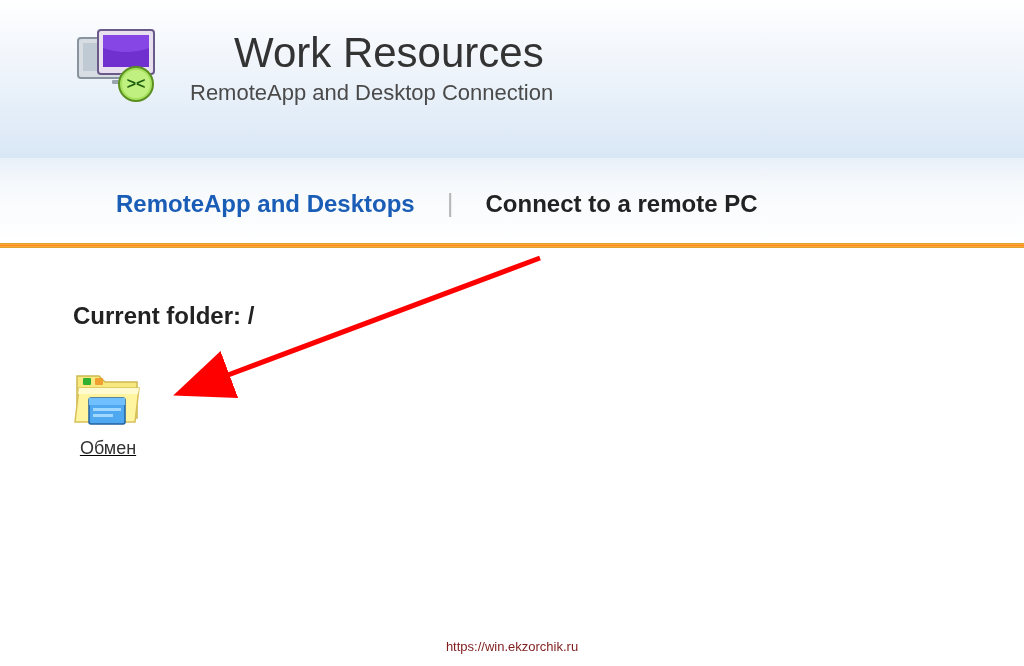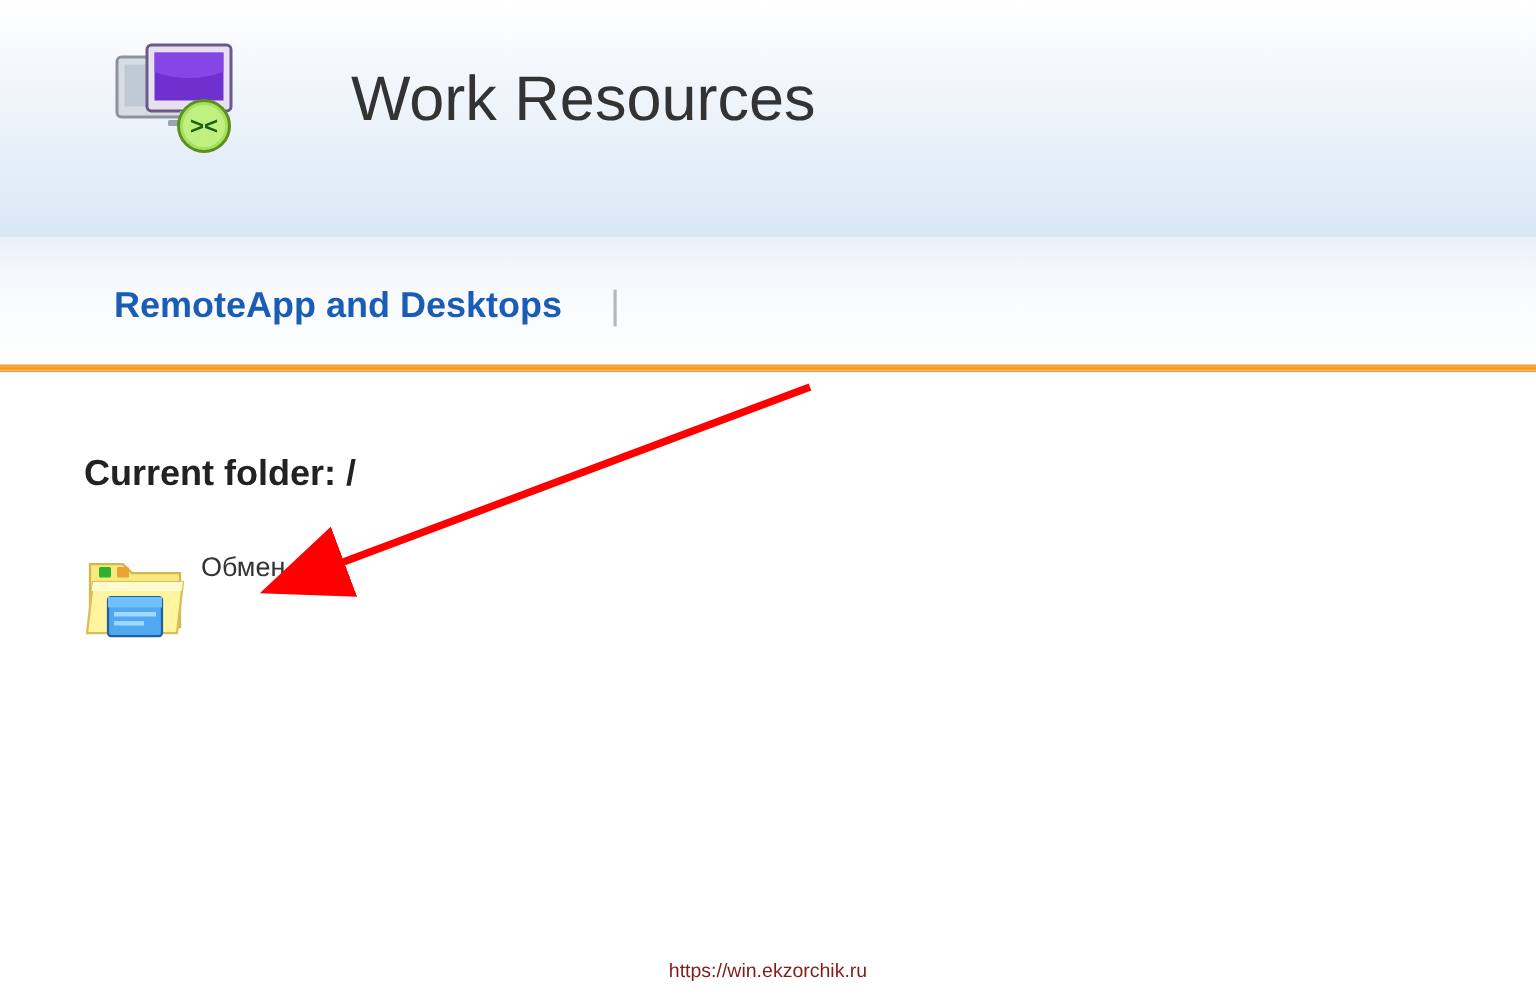--- a/index.html
+++ b/index.html
@@ -47,54 +47,56 @@
     .tabs-container {
       background: linear-gradient(to bottom, #e8f0f8 0%, #f6f9fc 30%, #ffffff 100%);
       padding: 30px 0 24px 76px;
     }
     .tabs {
       display: flex;
       align-items: center;
       gap: 32px;
       font-size: 24px;
       font-weight: 700;
+      margin-left: 40px;
     }
     .tab-active {
       color: #1a5db6;
     }
     .tab-separator {
       color: #b8b8b8;
       font-weight: 300;
       font-size: 26px;
     }
     .tab-inactive {
       color: #222;
     }
     .orange-bar {
       height: 5px;
       background: linear-gradient(to bottom, #ffb347 0%, #ff8c1a 50%, #ffb347 100%);
       border-top: 1px solid #e0a030;
       border-bottom: 1px solid #e0a030;
     }
     .content {
-      padding: 54px 0 0 56px;
+      padding: 54px 0 0 73px;
       position: relative;
     }
     .current-folder {
       font-size: 24px;
       font-weight: 700;
       color: #222;
       margin-bottom: 38px;
     }
     .app-item {
       display: inline-flex;
-      flex-direction: row;
-      align-items: flex-start;
+      flex-direction: column;
+      align-items: center;
       gap: 8px;
       cursor: pointer;
+      text-decoration: underline;
     }
     .app-icon {
       width: 70px;
       height: 62px;
     }
     .app-label {
       font-size: 18px;
       color: #333;
       font-weight: 400;
     }
@@ -132,27 +134,29 @@
       <rect x="44" y="46" width="12" height="6" fill="#b0b8c0"></rect>
       <rect x="36" y="52" width="28" height="4" rx="1" fill="#9aa4ae"></rect>
 
       <circle cx="60" cy="56" r="17" fill="#a8e060" stroke="#5a9020" stroke-width="2"></circle>
       <circle cx="60" cy="56" r="14" fill="#c0f080"></circle>
       <text x="60" y="61" text-anchor="middle" font-size="16" font-weight="bold" fill="#206010">&gt;&lt;</text>
     </svg>
   </div>
   <div class="header-text">
     <div class="header-title">Work Resources</div>
+    <div class="header-subtitle">RemoteApp and Desktop Connection</div>
   </div>
 </div>
 
 <div class="tabs-container">
   <div class="tabs">
     <span class="tab-active">RemoteApp and Desktops</span>
     <span class="tab-separator">|</span>
+    <span class="tab-inactive">Connect to a remote PC</span>
   </div>
 </div>
 
 <div class="orange-bar"></div>
 
 <div class="content">
   <div class="current-folder">Current folder: /</div>
 
   <div class="app-item">
     <div class="app-icon">

